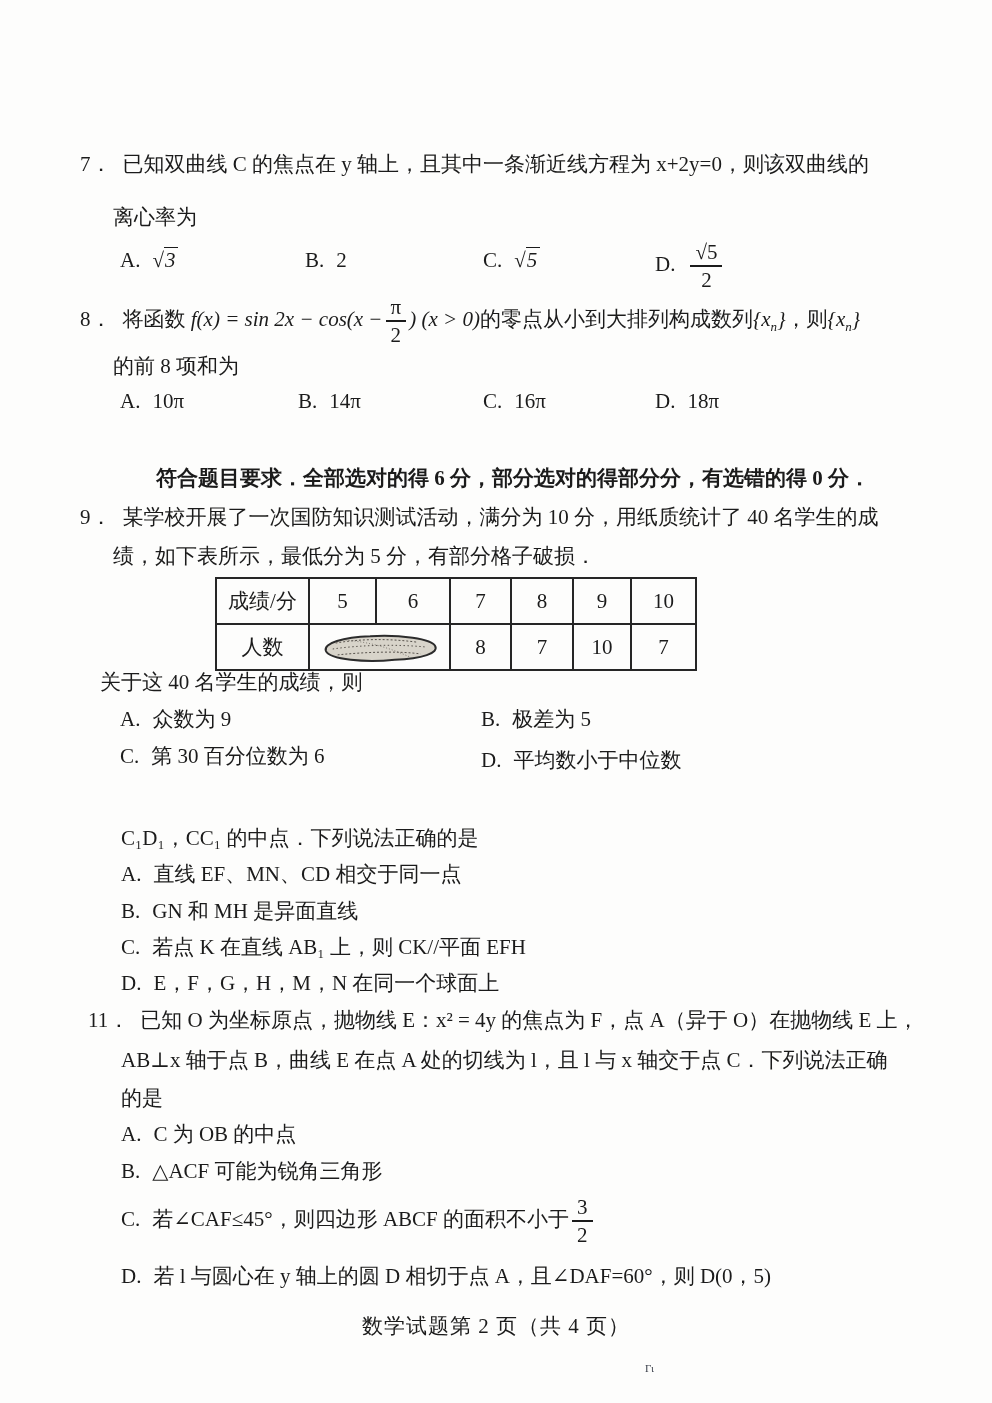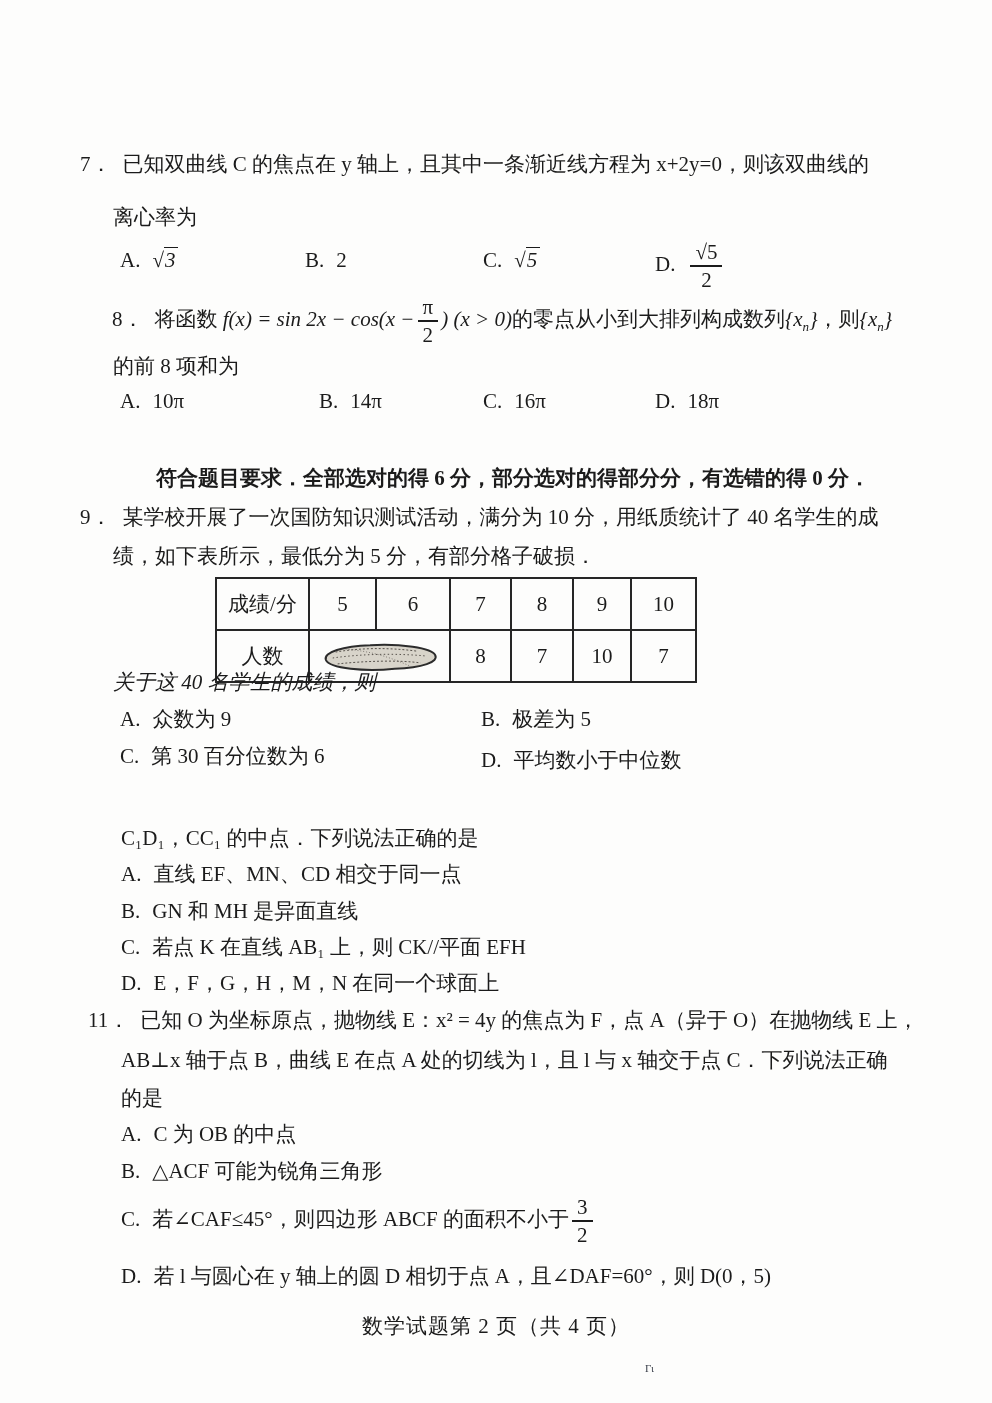--- a/index.html
+++ b/index.html
@@ -52,21 +52,21 @@
     position: absolute;
     left: 215px;
     top: 577px;
     border-collapse: collapse;
     table-layout: fixed;
   }
   table.score td {
     border: 2.5px solid #262626;
     text-align: center;
     vertical-align: middle;
-    height: 52px;
+    height: 46px;
     padding: 0;
     font-size: 21px;
   }
   td.c0 { width: 93px; }
   td.c1 { width: 67px; }
   td.c2 { width: 74px; }
   td.c3 { width: 61px; }
   td.c4 { width: 62px; }
   td.c5 { width: 58px; }
   td.c6 { width: 65px; }
@@ -103,30 +103,30 @@
   <div class="line" style="left:305px; top:246px;">
     <span class="lbl">B.</span><span>2</span>
   </div>
   <div class="line" style="left:483px; top:246px;">
     <span class="lbl">C.</span><span class="sqrt"><span class="rsym">√</span><span class="rv">5</span></span>
   </div>
   <div class="line" style="left:655px; top:240px;">
     <span class="lbl">D.</span><span class="frac"><span class="fn"><span>√</span><span class="rv">5</span></span><span class="fd">2</span></span>
   </div>
 
-  <div class="line" style="left:80px; top:295px;margin-left:32px;">
+  <div class="line" style="left:80px; top:295px;">
     <span class="qnum">8．</span><span>将函数</span>
     <span class="it">f(x) = sin 2x − cos(x −</span><span class="frac"><span class="fn">π</span><span class="fd">2</span></span><span class="it">) (x &gt; 0)</span><span>的零点从小到大排列构成数列</span><span class="it">{x</span><sub class="sn">n</sub><span class="it">}</span><span>，则</span><span class="it">{x</span><sub class="sn">n</sub><span class="it">}</span>
   </div>
   <div class="line" style="left:113px; top:352px;">的前 8 项和为</div>
 
   <div class="line" style="left:120px; top:387px;">
     <span class="lbl">A.</span><span>10π</span>
   </div>
-  <div class="line" style="left:319px; top:387px;">
+  <div class="line" style="left:298px; top:387px;">
     <span class="lbl">B.</span><span>14π</span>
   </div>
   <div class="line" style="left:483px; top:387px;">
     <span class="lbl">C.</span><span>16π</span>
   </div>
   <div class="line" style="left:655px; top:387px;">
     <span class="lbl">D.</span><span>18π</span>
   </div>
 
   <div class="line bold" style="left:128px; top:464px;margin-left:28px;">符合题目要求．全部选对的得 6 分，部分选对的得部分分，有选错的得 0 分．</div>
@@ -159,21 +159,21 @@
         </svg>
       </td>
       <td class="c3">8</td>
       <td class="c4">7</td>
       <td class="c5">10</td>
       <td class="c6">7</td>
     </tr>
   </tbody>
     </table>
 
-  <div class="line" style="left:113px; top:668px;font-style:italic;">关于这 40 名学生的成绩，则</div>
+  <div class="line" style="left:100px; top:668px;">关于这 40 名学生的成绩，则</div>
 
   <div class="line" style="left:120px; top:705px;">
     <span class="lbl">A.</span><span>众数为 9</span>
   </div>
   <div class="line" style="left:481px; top:705px;">
     <span class="lbl">B.</span><span>极差为 5</span>
   </div>
   <div class="line" style="left:120px; top:742px;">
     <span class="lbl">C.</span><span>第 30 百分位数为 6</span>
   </div>

